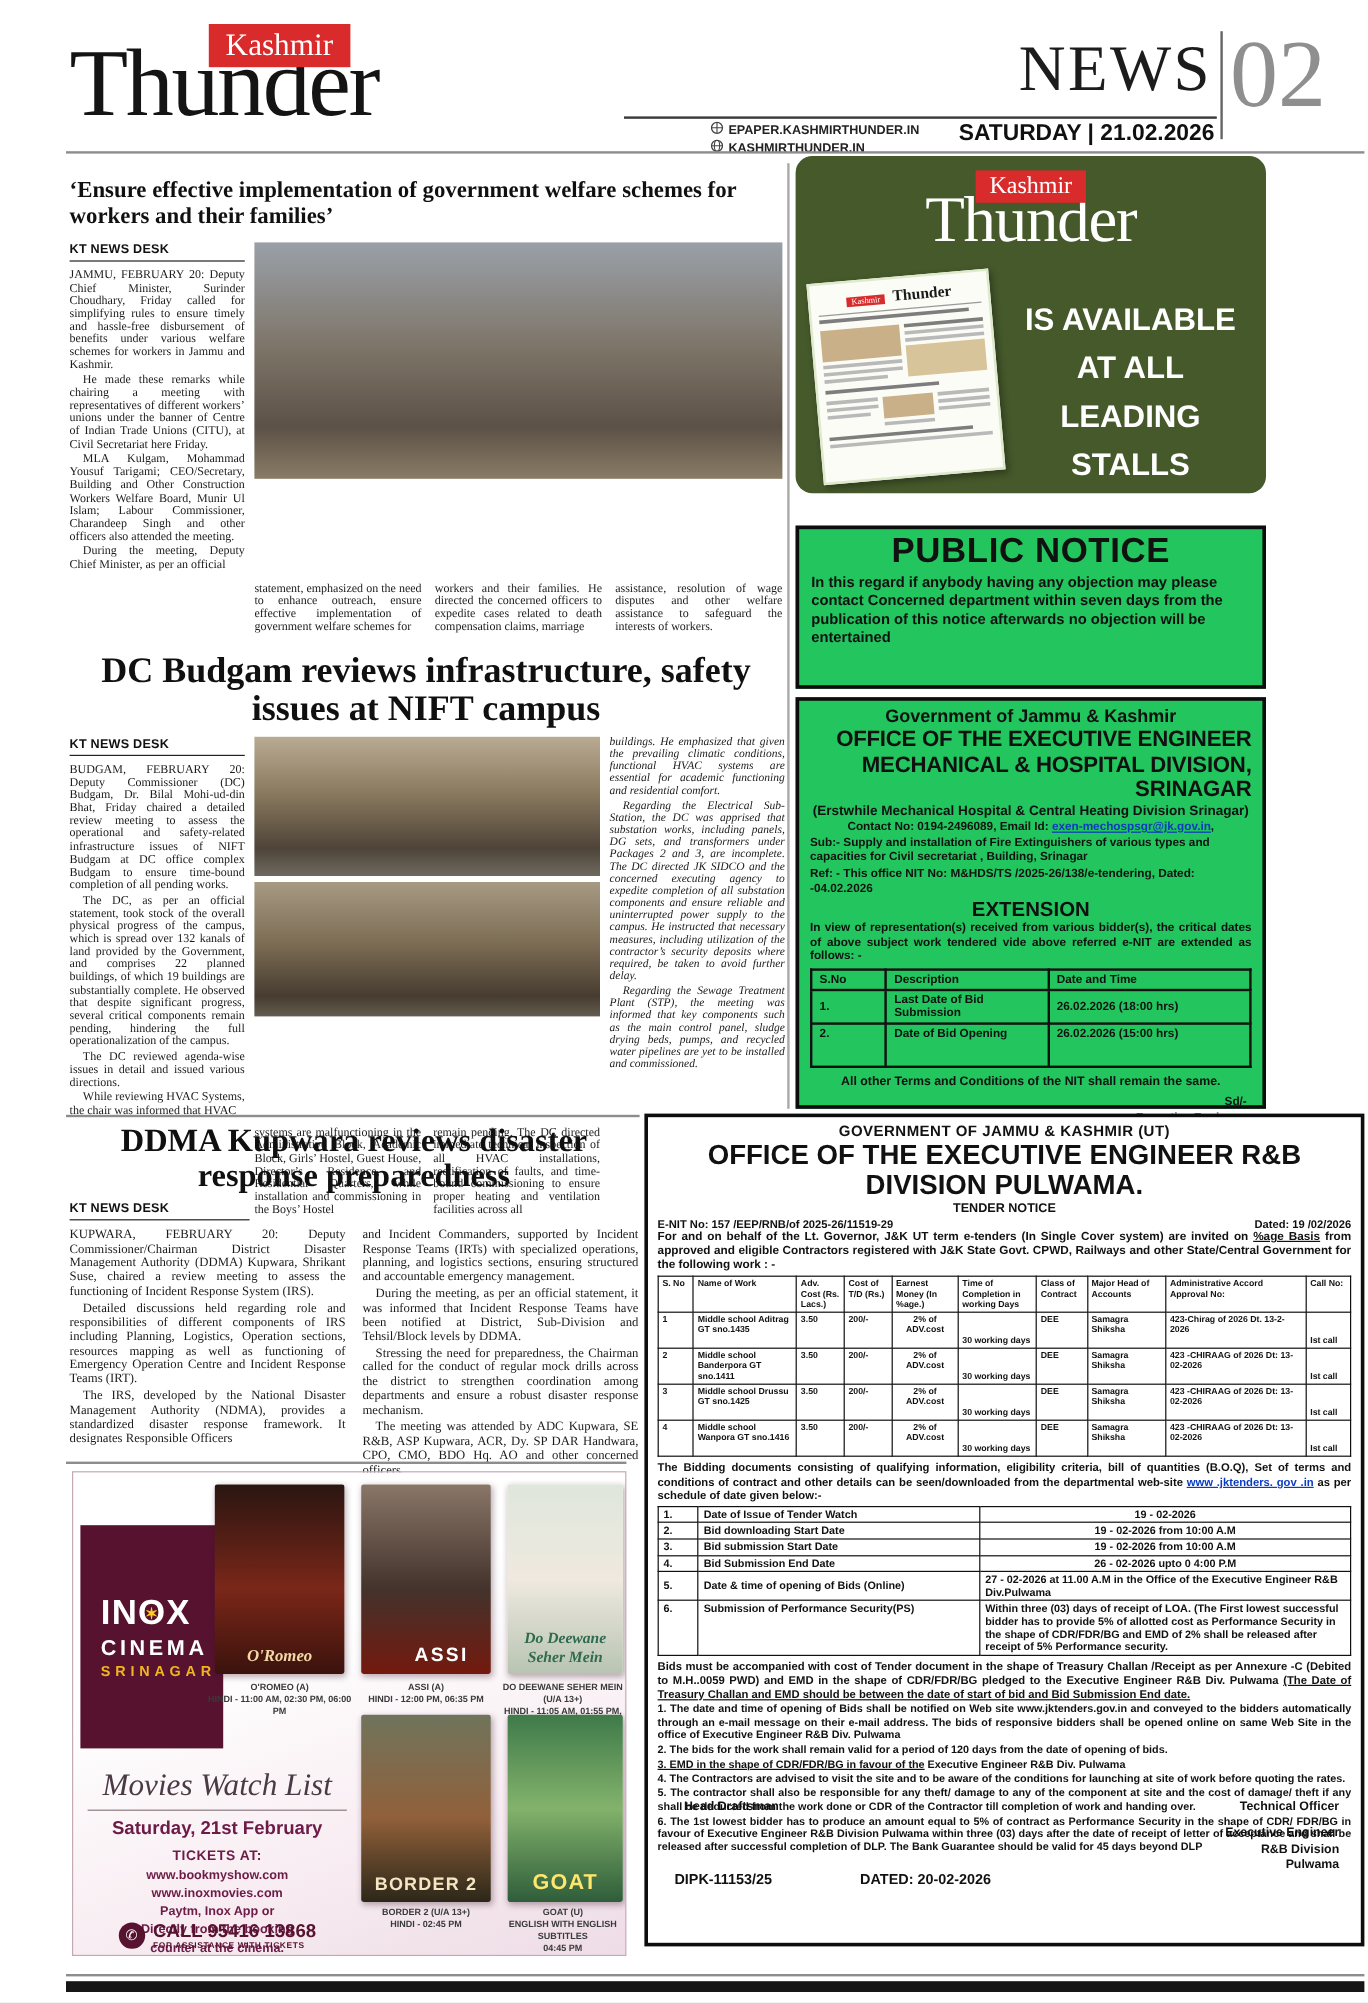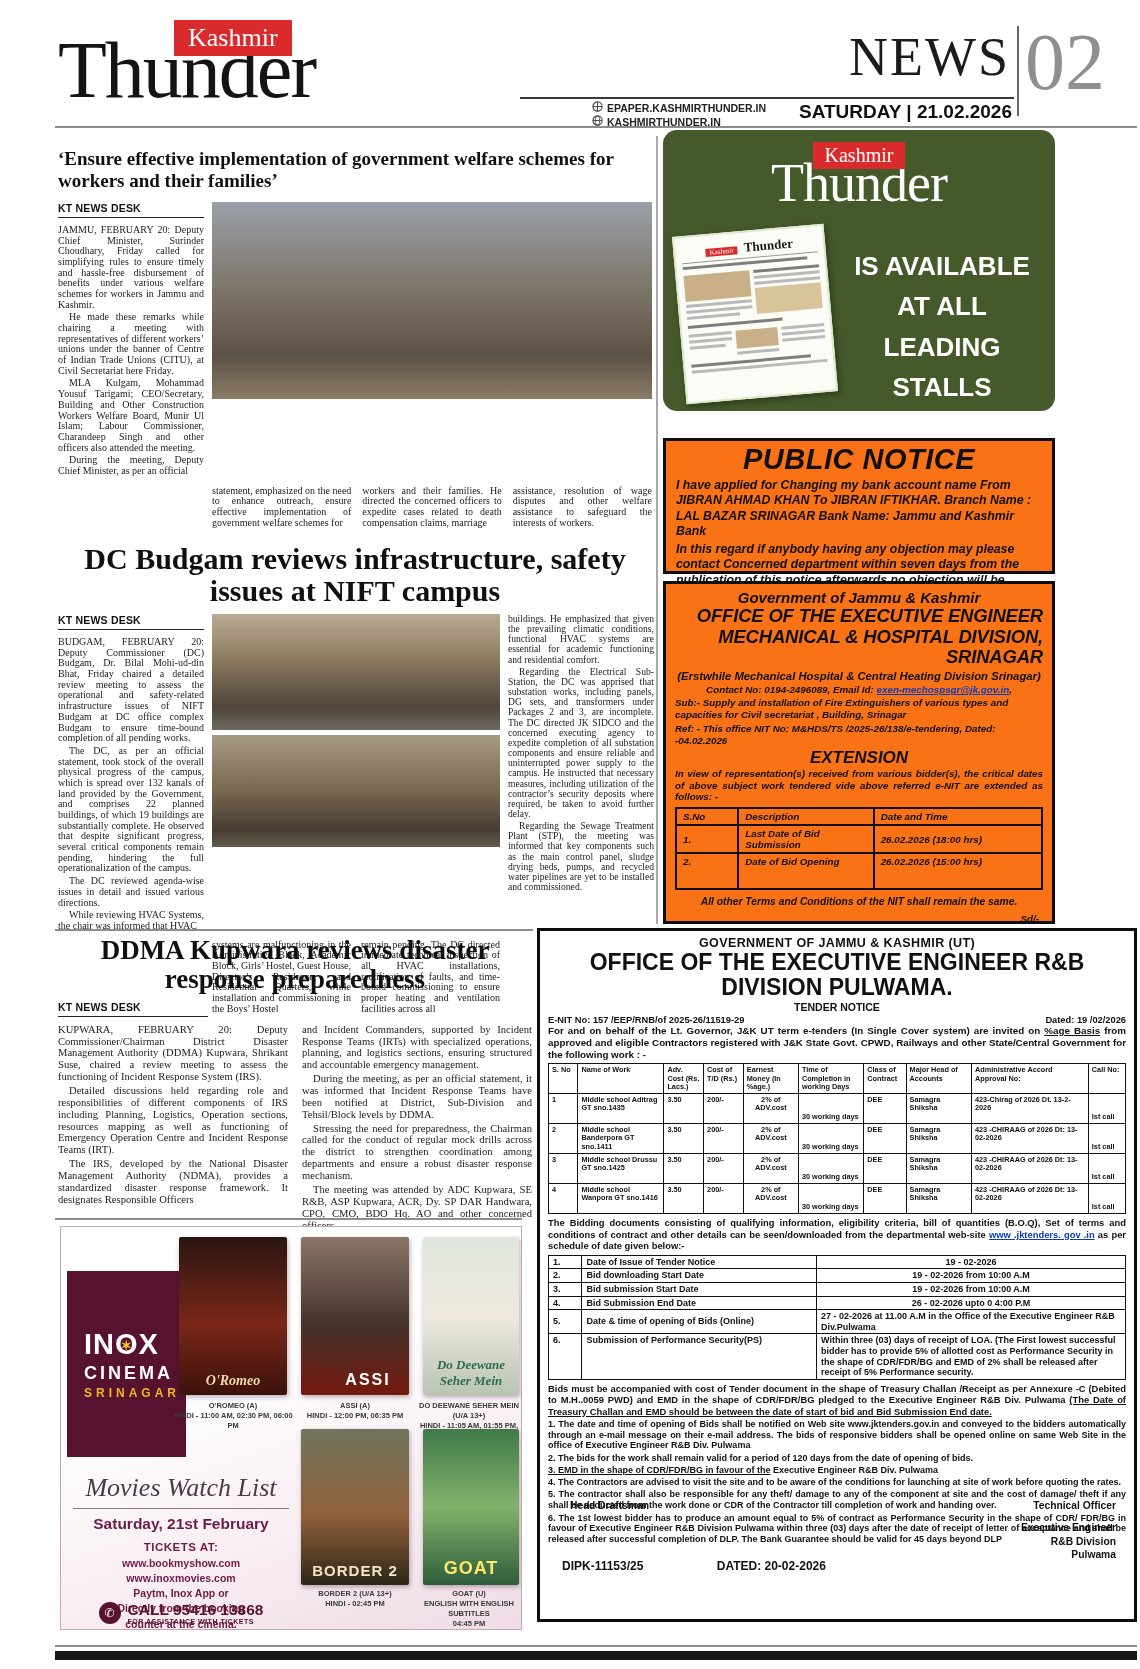--- a/index.html
+++ b/index.html
@@ -43,21 +43,21 @@
               transform:rotate(-5deg);padding:5px 6px;box-sizing:border-box;}
   .mp-head{text-align:center;border-bottom:1px solid #999;padding-bottom:2px;}
   .mp-chip{font-size:7px;padding:0 4px;}
   .mp-thunder{font-size:13px;font-weight:bold;color:#191919;margin-left:2px;}
   .mp-bar{height:3px;background:#b9b9b9;margin:3px 0;}
   .mp-bar.d{background:#7d7d7d;}
   .mp-photo{height:26px;background:#c9b089;margin:3px 0;}
   .mp-cols{display:flex;gap:4px;}
   .mp-cols > div{flex:1;}
 
-  .notice{border:3px solid #0d0d0d;box-sizing:border-box;background:#f97316;font-style:italic;}
+  .notice{border:3px solid #0d0d0d;box-sizing:border-box;background:#22c55e;}
   .notice *{font-weight:bold;}
   .pn-title{text-align:center;font-size:29px;line-height:1.1;letter-spacing:.5px;}
   .pn-body{font-size:12.3px;line-height:1.26;margin-top:2px;}
 
   .mn-gov{font-size:15px;text-align:center;}
   .mn-office{font-size:18.5px;text-align:right;line-height:1.12;letter-spacing:-.2px;}
   .mn-erst{font-size:11.3px;text-align:center;margin-top:2px;}
   .mn-contact{font-size:9.8px;text-align:center;margin-top:2px;}
   .link{color:#0b3bbf;text-decoration:underline;cursor:pointer;}
   .mn-line{font-size:9.8px;line-height:1.22;margin-top:2px;text-align:left;}
@@ -232,21 +232,20 @@
     </div>
     <div class="abs avail" style="left:178px;top:116px;width:202px;">
       <div>IS AVAILABLE</div>
       <div>AT ALL LEADING</div>
       <div>STALLS</div>
     </div>
   </div>
 
   <div class="abs notice" style="left:663px;top:438px;width:392px;height:136px;padding:3px 10px;">
     <div class="pn-title">PUBLIC NOTICE</div>
-    <div class="pn-body">I have applied for Changing my bank account name From JIBRAN AHMAD KHAN To JIBRAN IFTIKHAR. Branch Name : LAL BAZAR SRINAGAR Bank Name: Jammu and Kashmir Bank</div>
     <div class="pn-body ind">In this regard if anybody having any objection may please contact Concerned department within seven days from the publication of this notice afterwards no objection will be entertained</div>
   </div>
 
   <div class="abs notice" style="left:663px;top:581px;width:392px;height:343px;padding:5px 9px;">
     <div class="mn-gov">Government of Jammu &amp; Kashmir</div>
     <div class="mn-office">OFFICE OF THE EXECUTIVE ENGINEER MECHANICAL &amp; HOSPITAL DIVISION, SRINAGAR</div>
     <div class="mn-erst">(Erstwhile Mechanical Hospital &amp; Central Heating Division Srinagar)</div>
     <div class="mn-contact">
       <span>Contact No: 0194-2496089, Email Id: </span><span class="link">exen-mechospsgr@jk.gov.in</span><span>,</span>
     </div>
@@ -298,21 +297,21 @@
           <p>BUDGAM, FEBRUARY 20: Deputy Commissioner (DC) Budgam, Dr. Bilal Mohi-ud-din Bhat, Friday chaired a detailed review meeting to assess the operational and safety-related infrastructure issues of NIFT Budgam at DC office complex Budgam to ensure time-bound completion of all pending works.</p>
           <p>The DC, as per an official statement, took stock of the overall physical progress of the campus, which is spread over 132 kanals of land provided by the Government, and comprises 22 planned buildings, of which 19 buildings are substantially complete. He observed that despite significant progress, several critical components remain pending, hindering the full operationalization of the campus.</p>
           <p>The DC reviewed agenda-wise issues in detail and issued various directions.</p>
           <p>While reviewing HVAC Systems, the chair was informed that HVAC</p>
         </div>
       </div>
       <div style="width:288px;flex:none;">
         <div class="photo2" style="width:288px;height:116px;"></div>
         <div class="photo2" style="width:288px;height:112px;margin-top:5px;background:linear-gradient(180deg,#a79a83 0%,#7d6d55 45%,#473c30 85%,#645c50 100%);"></div>
       </div>
-      <div style="width:146px;flex:none;">
+      <div style="width:146px;flex:none;font-style:italic;">
         <div class="news-col news-col-sm">
           <p>buildings. He emphasized that given the prevailing climatic conditions, functional HVAC systems are essential for academic functioning and residential comfort.</p>
           <p>Regarding the Electrical Sub-Station, the DC was apprised that substation works, including panels, DG sets, and transformers under Packages 2 and 3, are incomplete. The DC directed JK SIDCO and the concerned executing agency to expedite completion of all substation components and ensure reliable and uninterrupted power supply to the campus. He instructed that necessary measures, including utilization of the contractor’s security deposits where required, be taken to avoid further delay.</p>
           <p>Regarding the Sewage Treatment Plant (STP), the meeting was informed that key components such as the main control panel, sludge drying beds, pumps, and recycled water pipelines are yet to be installed and commissioned.</p>
         </div>
       </div>
     </div>
     <div class="row" style="margin-left:154px;margin-top:6px;gap:10px;width:288px;">
       <div class="news-col" style="flex:1;">systems are malfunctioning in the Administrative Block, Academic Block, Girls’ Hostel, Guest House, Director’s Residence, and Residential Quarters, while installation and commissioning in the Boys’ Hostel</div>
       <div class="news-col" style="flex:1;">remain pending. The DC directed immediate technical inspection of all HVAC installations, rectification of faults, and time-bound commissioning to ensure proper heating and ventilation facilities across all</div>
@@ -414,21 +413,21 @@
       </tr>
     </tbody>
       </table>
     <div class="rb-bid">
       <span>The Bidding documents consisting of qualifying information, eligibility criteria, bill of quantities (B.O.Q), Set of terms and conditions of contract and other details can be seen/downloaded from the departmental web-site </span><span class="u link">www .jktenders. gov .in</span><span> as per schedule of date given below:-</span>
     </div>
     <table class="sched">
       <tbody>
           <tr class="c">
         <td style="width:4.5%;">1.</td>
-        <td style="width:41%;">Date of Issue of Tender Notice</td>
+        <td style="width:41%;">Date of Issue of Tender Watch</td>
         <td style="width:54.5%;">19 - 02-2026</td>
       </tr>
       <tr class="c">
         <td>2.</td>
         <td>Bid downloading Start Date</td>
         <td>19 - 02-2026 from 10:00 A.M</td>
       </tr>
       <tr class="c">
         <td>3.</td>
         <td>Bid submission Start Date</td>

